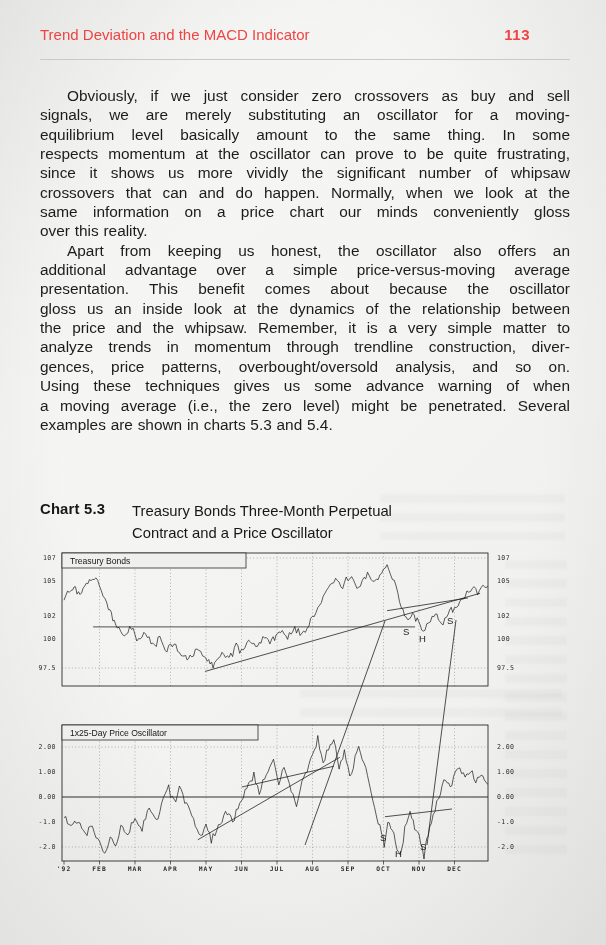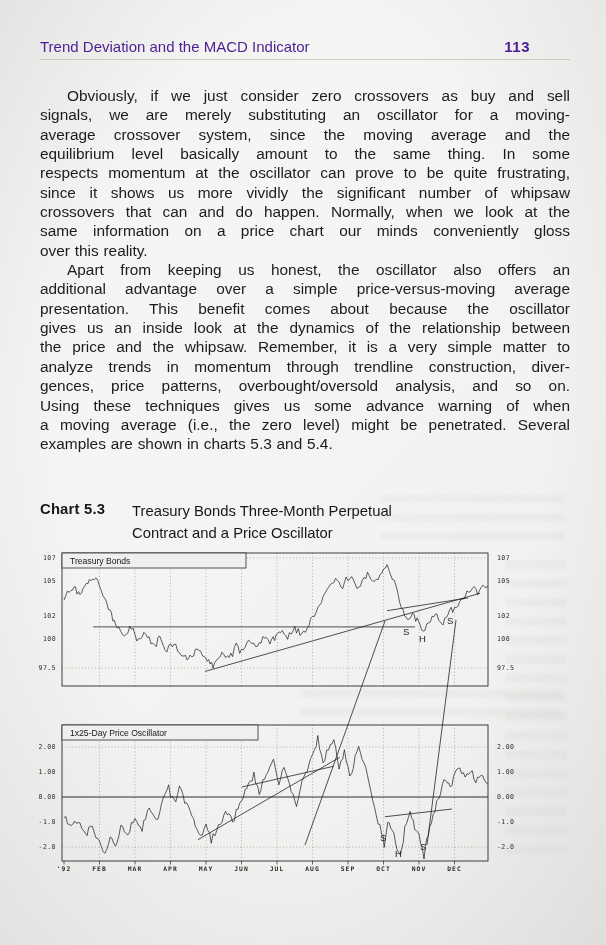--- a/index.html
+++ b/index.html
@@ -3,21 +3,21 @@
 <meta charset="utf-8">
 <style>
   html,body{margin:0;padding:0;}
   body{
     width:606px;height:945px;position:relative;overflow:hidden;
     background:linear-gradient(135deg,#ececea 0%,#f2f2f0 28%,#efefed 55%,#e9e9e7 100%);
     font-family:"Liberation Sans",sans-serif;color:#1f1f1f;
   }
   .vignette{position:absolute;inset:0;pointer-events:none;
     background:radial-gradient(ellipse at 50% 45%, rgba(255,255,255,0.25) 55%, rgba(120,120,118,0.10) 100%);}
-  .header{position:absolute;left:40px;top:38px;width:530px;display:flex;justify-content:space-between;align-items:baseline;font-size:15px;color:#4c1d95;}
+  .header{position:absolute;left:40px;top:26px;width:530px;display:flex;justify-content:space-between;align-items:baseline;font-size:15px;color:#ef4444;}
   .pagenum{font-weight:bold;margin-right:40px;letter-spacing:0.5px;}
   .header-rule{position:absolute;left:40px;top:59px;width:530px;height:1px;background:#c9c9c5;}
   .textblock{position:absolute;left:40px;top:86px;width:530px;font-size:15.4px;line-height:19.35px;color:#1c1c1c;}
   .bl{text-align:justify;text-align-last:justify;word-spacing:0.5px;}
   .bl.para-end{text-align-last:left;}
   .bl.indent{text-indent:27px;}
   .caption{position:absolute;left:40px;top:501px;width:520px;font-size:14.8px;color:#171717;}
   .caption .cap-label{position:absolute;left:0;top:0;font-weight:bold;letter-spacing:0.2px;}
   .caption .cap-text{position:absolute;left:92px;top:0;width:330px;line-height:21.5px;}
   .figure-svg{position:absolute;left:0;top:0;width:606px;height:945px;pointer-events:none;}
@@ -36,33 +36,32 @@
 <div class="header">
   <span>Trend Deviation and the MACD Indicator</span>
   <span class="pagenum">113</span>
 </div>
 <div class="header-rule"></div>
 
 <div class="textblock">
   <div>
     <div class="bl indent">Obviously, if we just consider zero crossovers as buy and sell</div>
     <div class="bl">signals, we are merely substituting an oscillator for a moving-</div>
-    <div class="bl">average crossover system, since the moving average and the</div>
     <div class="bl">equilibrium level basically amount to the same thing. In some</div>
     <div class="bl">respects momentum at the oscillator can prove to be quite frustrating,</div>
     <div class="bl">since it shows us more vividly the significant number of whipsaw</div>
     <div class="bl">crossovers that can and do happen. Normally, when we look at the</div>
     <div class="bl">same information on a price chart our minds conveniently gloss</div>
     <div class="bl para-end">over this reality.</div>
   </div>
   <div>
     <div class="bl indent">Apart from keeping us honest, the oscillator also offers an</div>
     <div class="bl">additional advantage over a simple price-versus-moving average</div>
     <div class="bl">presentation. This benefit comes about because the oscillator</div>
-    <div class="bl">gives us an inside look at the dynamics of the relationship between</div>
+    <div class="bl">gloss us an inside look at the dynamics of the relationship between</div>
     <div class="bl">the price and the whipsaw. Remember, it is a very simple matter to</div>
     <div class="bl">analyze trends in momentum through trendline construction, diver-</div>
     <div class="bl">gences, price patterns, overbought/oversold analysis, and so on.</div>
     <div class="bl">Using these techniques gives us some advance warning of when</div>
     <div class="bl">a moving average (i.e., the zero level) might be penetrated. Several</div>
     <div class="bl para-end">examples are shown in charts 5.3 and 5.4.</div>
   </div>
 </div>
 
 <div class="caption">

